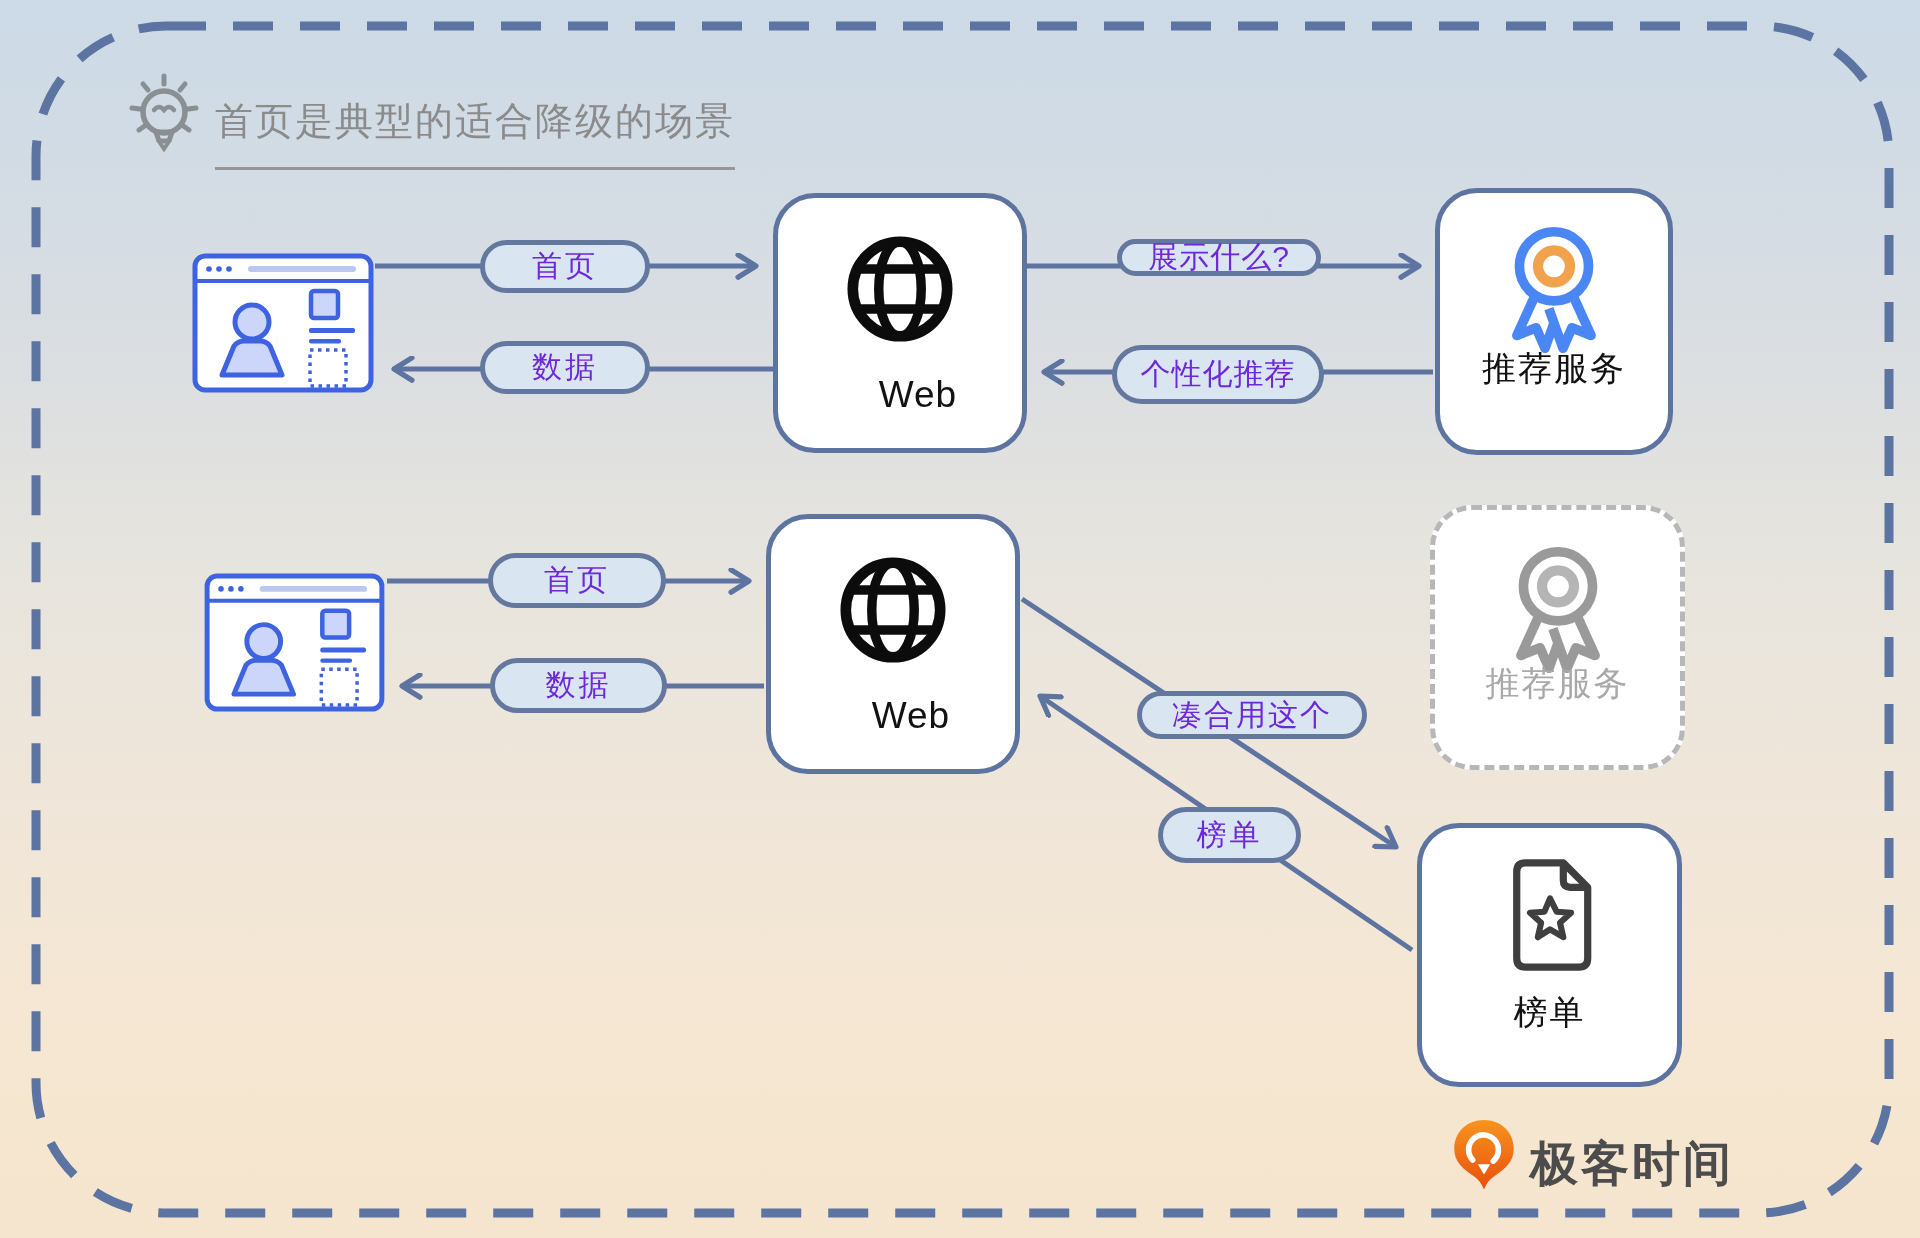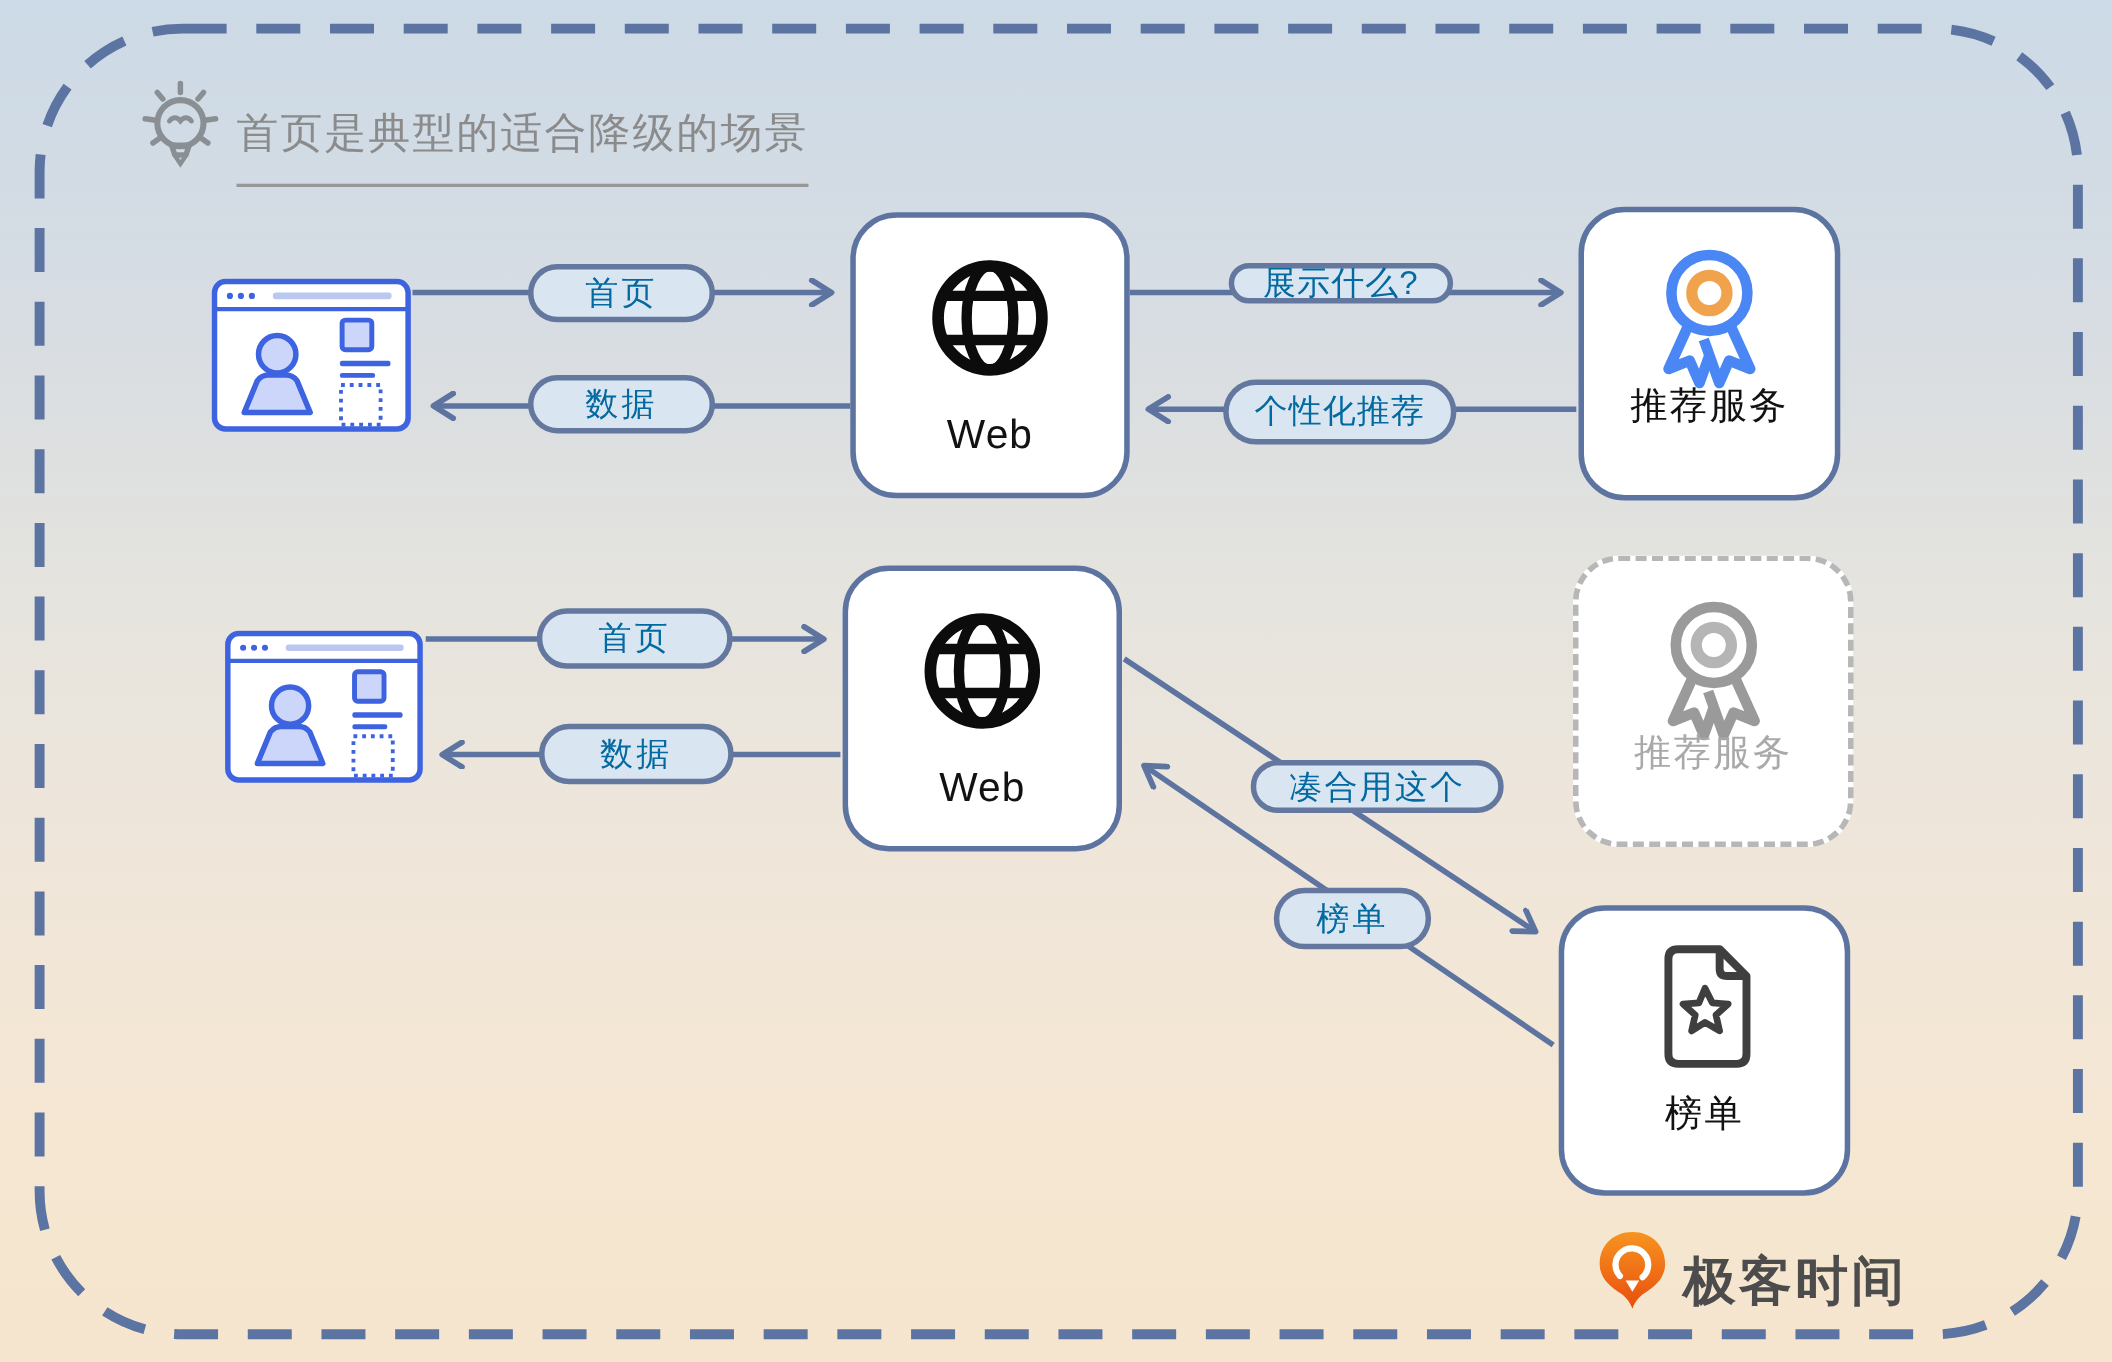--- a/index.html
+++ b/index.html
@@ -18,28 +18,28 @@
   .note-icon { position:absolute; left:116px; top:66px; z-index:4; }
   .node {
     position:absolute; background:#ffffff; border:5px solid #5d74a1;
     border-radius:42px; box-sizing:border-box; z-index:2;
   }
   .node .icn { position:absolute; left:50%; transform:translateX(-50%); }
   .node .lbl {
     position:absolute; left:0; width:100%; text-align:center;
     font-size:34px; color:#121212; letter-spacing:2px; white-space:nowrap;
   }
-  .node .weblbl { font-size:37px; letter-spacing:1px; }
+  .node .weblbl { font-size:37px; letter-spacing:1px;padding-left:18px; }
   .node.ghost { border:5px dashed #b7b7b7; }
   .node.ghost .lbl { color:#a9a9a9; }
   .pill {
     position:absolute; z-index:3; box-sizing:border-box;
     background:#d9e6f1; border:5px solid #64789f; border-radius:999px;
     display:flex; align-items:center; justify-content:center;
-    font-size:30px; color:#0369a1; letter-spacing:3px; white-space:nowrap;
+    font-size:30px; color:#6d28d9; letter-spacing:3px; white-space:nowrap;
   }
   .client { position:absolute; z-index:2; }
   .brand { position:absolute; left:1452px; top:1118px; z-index:4; display:flex; align-items:center; }
   .brand-text { font-size:48px; font-weight:600; color:#4c4c4c; letter-spacing:3px; margin-left:14px; margin-top:8px; }
 </style>
 </head>
 <body>
 
 <div class="stage">
 

